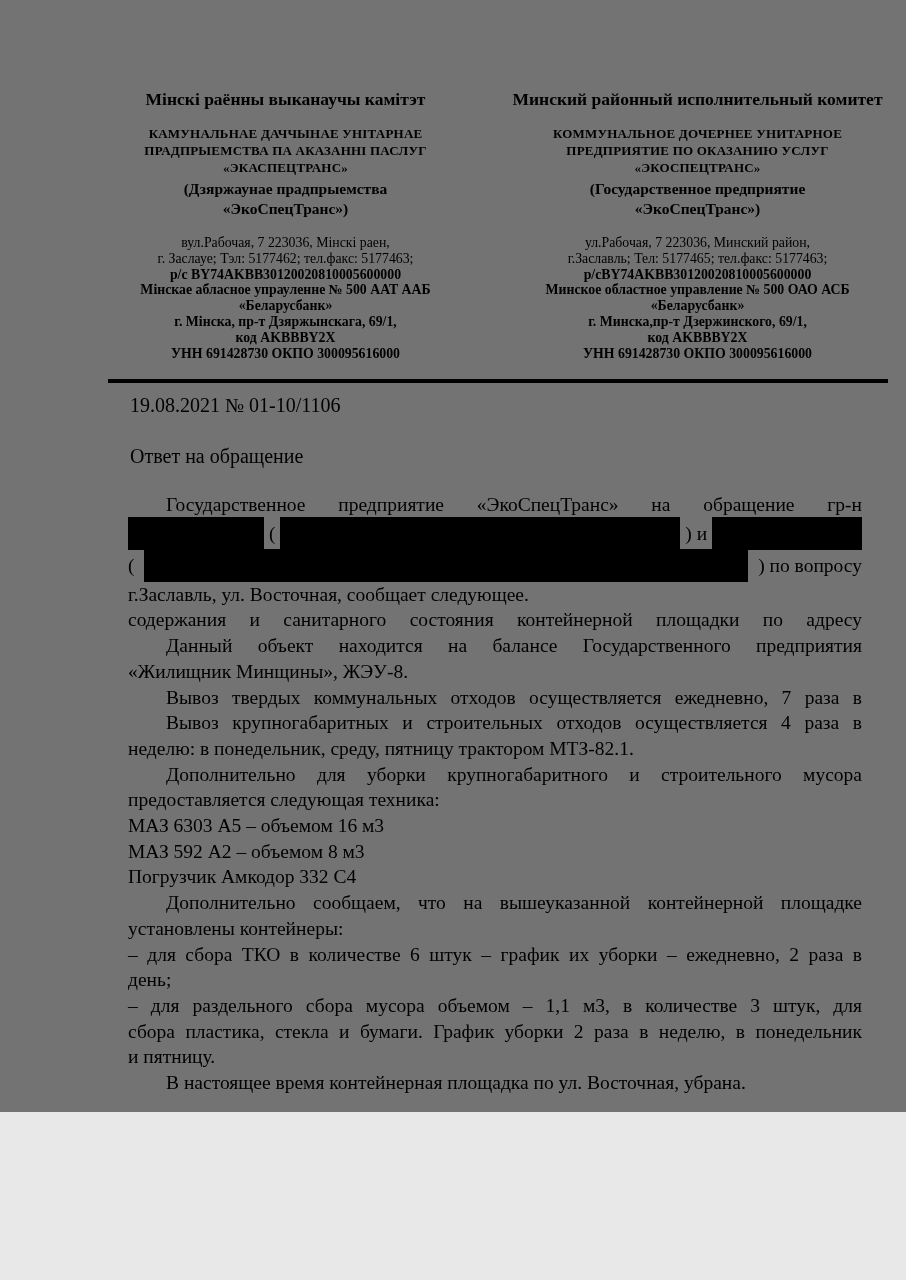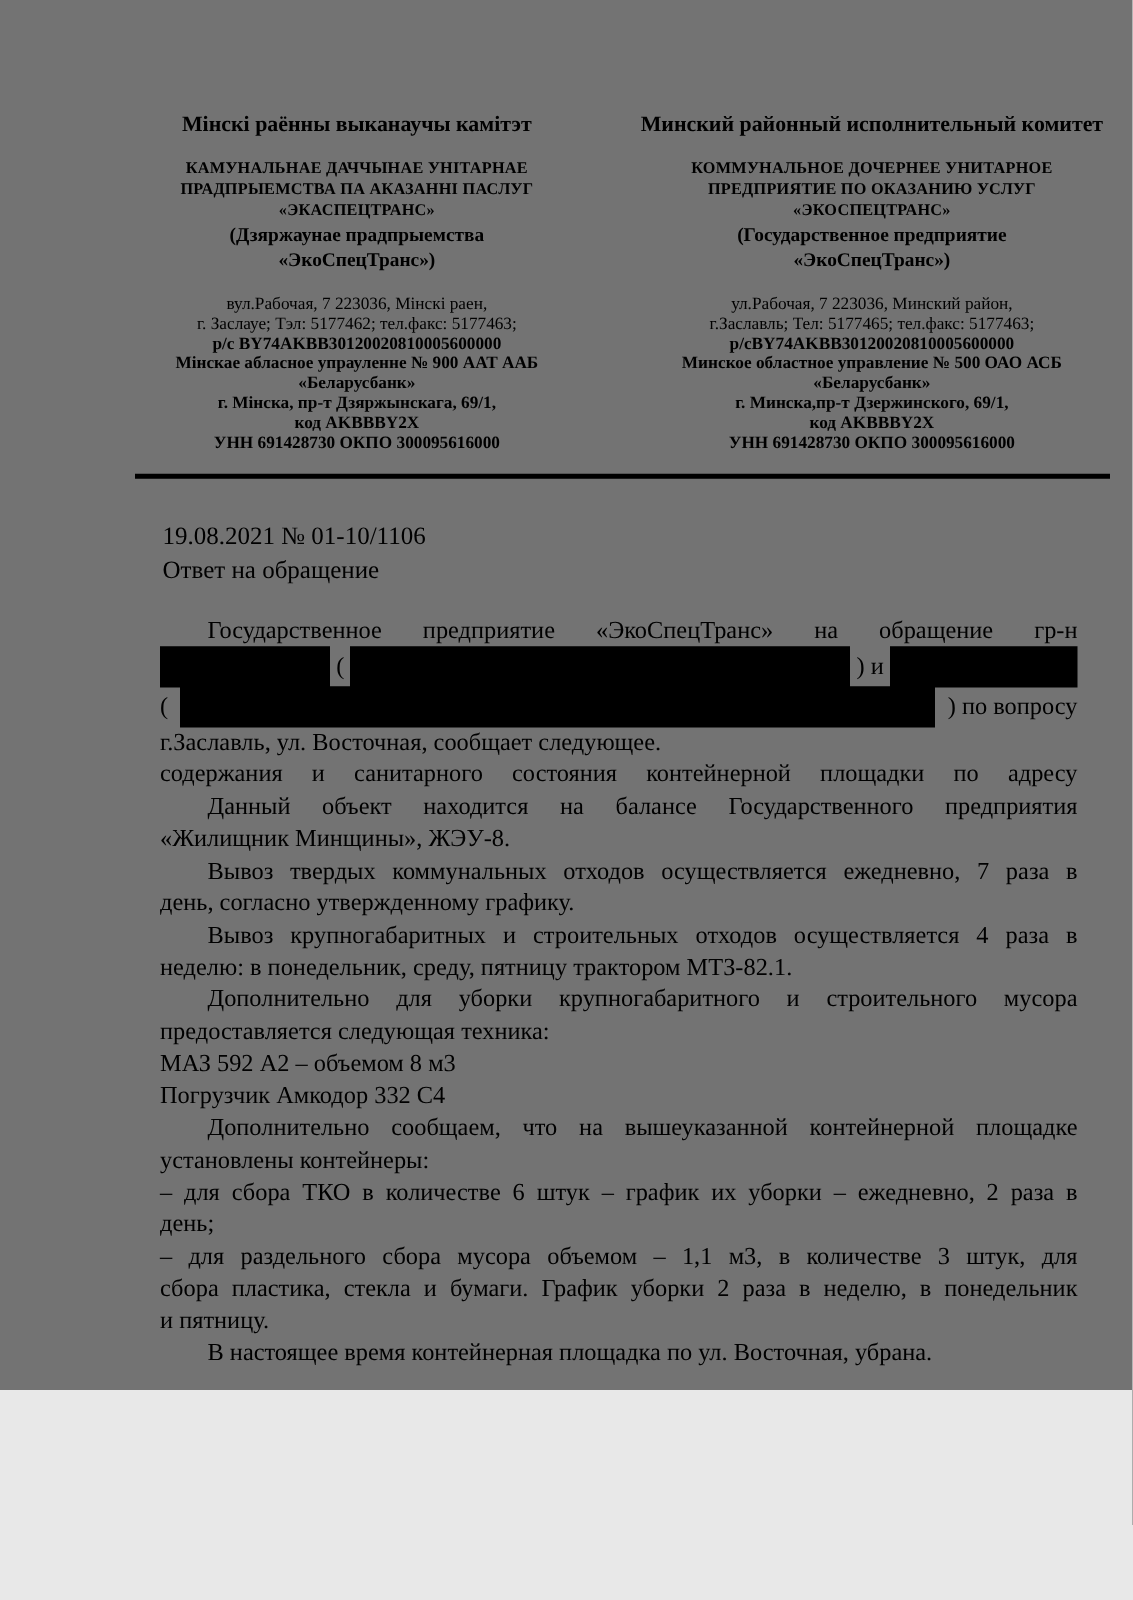--- a/index.html
+++ b/index.html
@@ -19,21 +19,21 @@
   .org  { margin-top:15px; }
   .org-line { font-weight:bold; font-size:13px; line-height:17px; letter-spacing:0.2px; }
   .alt  { margin-top:3px; }
   .alt-line { font-weight:bold; font-size:15.5px; line-height:20px; }
   .addr { margin-top:16px; }
   .addr-line { font-size:13.8px; line-height:15.8px; }
   .addr-line.b { font-weight:bold; }
   
   .rule { position:absolute; left:108px; top:379px; width:780px; height:4px; background:#000; }
   
-  .refline { position:absolute; left:130px; top:394px; font-size:20px;margin-top:24px; }
+  .refline { position:absolute; left:130px; top:394px; font-size:20px; }
   .subject { position:absolute; left:130px; top:445px; font-size:20px; }
   
   .letter-body { position:absolute; left:128px; top:492px; width:734px; font-size:19.5px; }
   .bline { line-height:25.7px; min-height:25.7px; }
   .jl { text-align:justify; text-align-last:justify; }
   .ind { text-indent:38px; }
   .redline { display:flex; justify-content:space-between; align-items:center;
              height:32px; line-height:32px; min-height:32px; }
   .redact { display:inline-block; height:33px; background:#000; flex:0 0 auto; }
   
@@ -59,21 +59,21 @@
       <div class="alt">
 
       <div class="alt-line">(Дзяржаунае прадпрыемства</div>
           <div class="alt-line">«ЭкоСпецТранс»)</div>
         </div>
       <div class="addr">
 
       <div class="addr-line">вул.Рабочая, 7   223036,  Мінскі раен,</div>
           <div class="addr-line">г. Заслауе; Тэл: 5177462;  тел.факс: 5177463;</div>
           <div class="addr-line b">р/с BY74AKBB30120020810005600000</div>
-          <div class="addr-line b">Мінскае абласное упрауленне № 900 ААТ ААБ</div>
+          <div class="addr-line b">Мінскае абласное упрауленне № 500 ААТ ААБ</div>
           <div class="addr-line b">«Беларусбанк»</div>
           <div class="addr-line b">г. Мінска, пр-т Дзяржынскага, 69/1,</div>
           <div class="addr-line b">код AKBBBY2X</div>
           <div class="addr-line b">УНН 691428730 ОКПО 300095616000</div>
         </div>
     </div>
 
     <div class="col col-right">
       <div class="committee">Минский районный исполнительный комитет</div>
       <div class="org">
@@ -121,25 +121,25 @@
       <div class="bline redline">
         <span>(</span>
         <span class="redact" style="width: 604px;"></span>
         <span>) по вопросу</span>
       </div>
       <div class="bline">г.Заславль, ул. Восточная, сообщает следующее.</div>
       <div class="bline jl">содержания и санитарного состояния контейнерной площадки по адресу</div>
       <div class="bline jl ind">Данный объект находится на балансе Государственного предприятия</div>
       <div class="bline">«Жилищник Минщины», ЖЭУ-8.</div>
       <div class="bline jl ind">Вывоз твердых коммунальных отходов осуществляется ежедневно, 7 раза в</div>
-      <div class="bline">день, согласно утвержденному графику.</div>
       <div class="bline jl ind">Вывоз крупногабаритных и строительных отходов осуществляется 4 раза в</div>
       <div class="bline">неделю: в понедельник, среду, пятницу трактором МТЗ-82.1.</div>
       <div class="bline jl ind">Дополнительно для уборки крупногабаритного и строительного мусора</div>
       <div class="bline">предоставляется следующая техника:</div>
+      <div class="bline">МАЗ 6303 А5 – объемом 16 м3</div>
       <div class="bline">МАЗ 592 А2 – объемом 8 м3</div>
       <div class="bline">Погрузчик Амкодор 332 С4</div>
       <div class="bline jl ind">Дополнительно сообщаем, что на вышеуказанной контейнерной площадке</div>
       <div class="bline">установлены контейнеры:</div>
       <div class="bline jl">– для сбора ТКО в количестве 6 штук – график их уборки – ежедневно, 2 раза в</div>
       <div class="bline">день;</div>
       <div class="bline jl">– для раздельного сбора мусора объемом – 1,1 м3, в количестве 3 штук, для</div>
       <div class="bline jl">сбора пластика, стекла и бумаги. График уборки 2 раза в неделю, в понедельник</div>
       <div class="bline">и пятницу.</div>
       <div class="bline ind">В настоящее время контейнерная площадка по ул. Восточная, убрана.</div>

